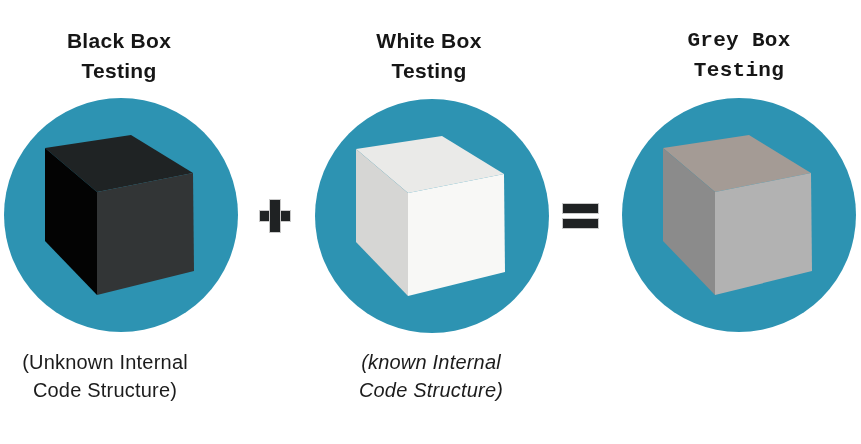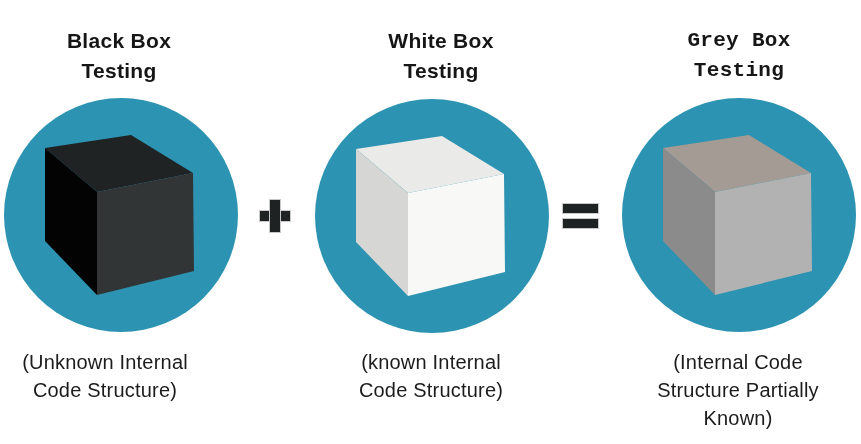--- a/index.html
+++ b/index.html
@@ -19,21 +19,21 @@
     width: 240px;
     text-align: center;
     font-size: 21px;
     font-weight: 700;
     line-height: 30px;
     letter-spacing: 0.3px;
     color: #161616;
     white-space: pre-line;
   }
   .title.t1 { left: -1px; }
-  .title.t2 { left: 321px; }
+  .title.t2 { left: 309px; }
   .title.t3 { left: 619px; font-family: Liberation Mono, monospace; }
 
   .badge {
     position: absolute;
     width: 234px; height: 234px;
   }
   .badge.b1 { left: 4px;   top: 98px; }
   .badge.b2 { left: 315px; top: 99px; }
   .badge.b3 { left: 622px; top: 98px; }
 
@@ -43,21 +43,21 @@
     width: 240px;
     text-align: center;
     font-size: 20px;
     font-weight: 300;
     line-height: 28px;
     letter-spacing: 0.2px;
     color: #1c1c1c;
     white-space: pre-line;
   }
   .caption.c1 { left: -15px; }
-  .caption.c2 { left: 311px; }
+  .caption.c2 { left: 311px; font-style: italic; }
   .caption.c3 { left: 618px; }
 
   .op { position: absolute; }
   .op .bar {
     position: absolute;
     background: #1f2223;
     box-shadow: 0 0 0 1px #c9c9c9;
   }
   .op.plus { left: 260px; top: 200px; width: 30px; height: 32px; }
   .op.plus .bar.h { left: 0; top: 11px; width: 30px; height: 10px; }
@@ -123,17 +123,14 @@
       <polygon points="-76,-67 10,-80 72,-42 -24,-23" fill="#A49B95"></polygon>
       <polygon points="-76,-67 -24,-23 -24,80 -76,26" fill="#8B8B8B"></polygon>
       <polygon points="-24,-23 72,-42 73,56 -24,80" fill="#B2B2B2"></polygon>
     </g>
   </svg>
 
   <div class="caption c1">(Unknown Internal
 Code Structure)</div>
   <div class="caption c2">(known Internal
 Code Structure)</div>
-  <div class="caption c3">(Internal Code
-Structure Partially
-Known)</div>
 
 </div>
 
 </body></html>

